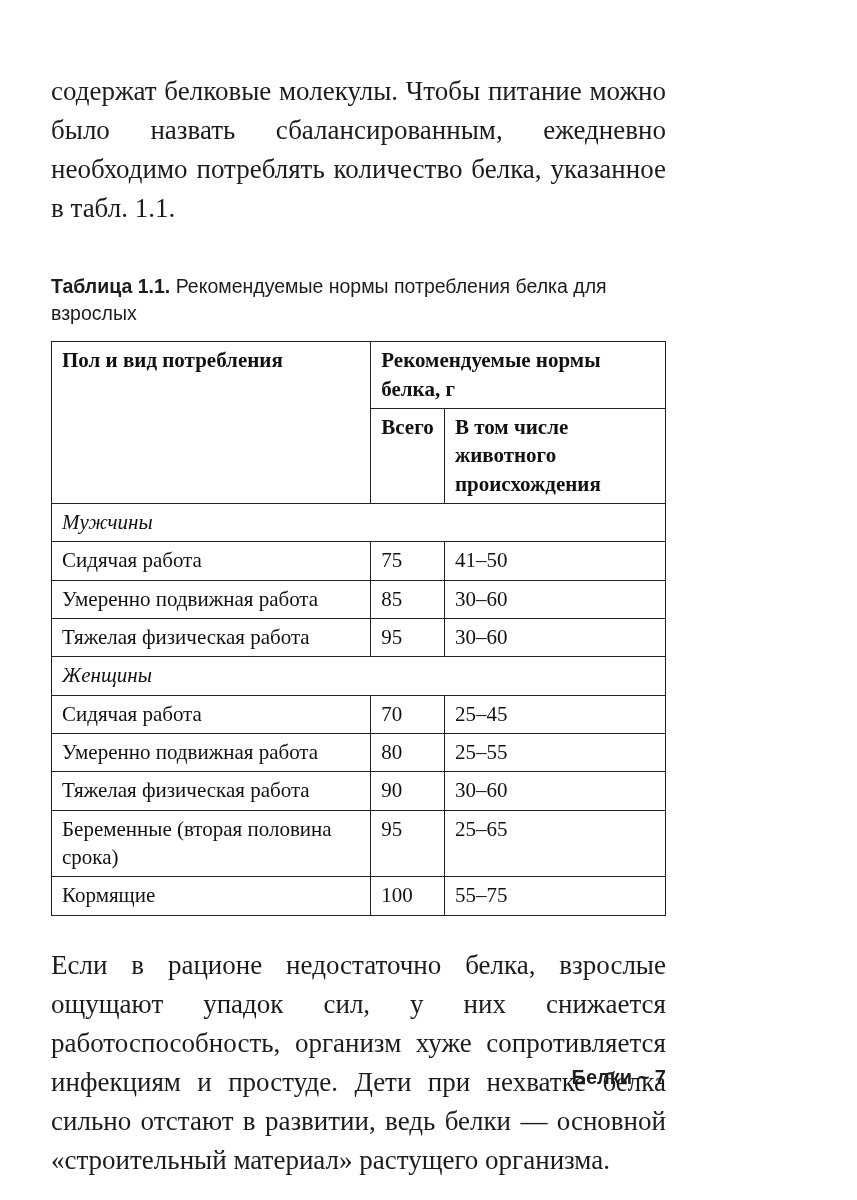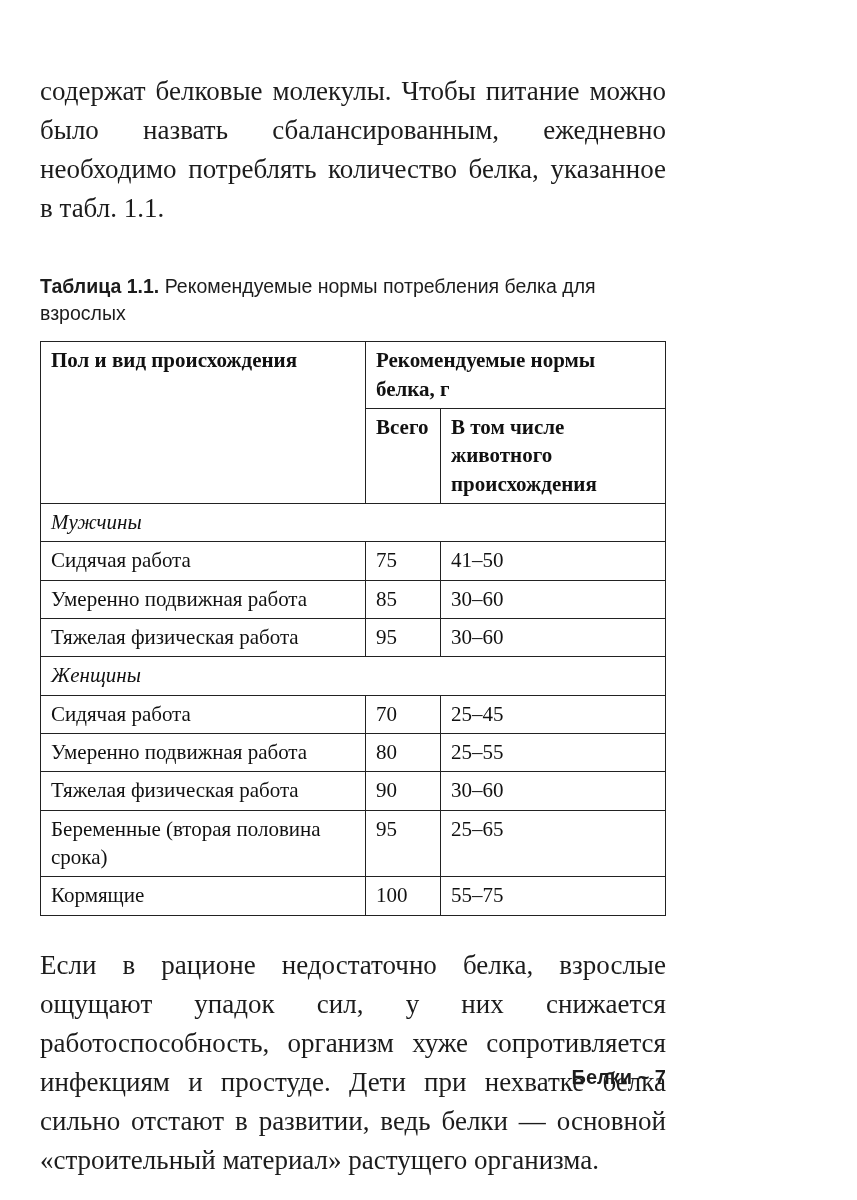--- a/index.html
+++ b/index.html
@@ -3,21 +3,21 @@
 <meta charset="utf-8">
 <style>
   * { margin: 0; padding: 0; box-sizing: border-box; }
   html, body { background: #ffffff; }
   .page {
     position: relative;
     width: 786px;
     height: 1200px;
     background: #ffffff;
     color: #1a1a1a;
-    padding: 72px 120px 0 40px;
+    padding: 72px 120px 0 51px;
     font-family: "Liberation Serif", "DejaVu Serif", serif;
     overflow: hidden;
   }
   .body-text {
     font-size: 27px;
     line-height: 1.45;
     text-align: justify;
     color: #1c1c1c;
   }
   .intro { margin-bottom: 44px; }
@@ -70,21 +70,21 @@
   <p class="caption"><b>Таблица 1.1.</b> <span>Рекомендуемые нормы потребления белка для взрослых</span></p>
 
   <table class="norms">
     <colgroup>
       <col class="col-activity">
       <col class="col-total">
       <col class="col-animal">
     </colgroup>
     <thead>
       <tr>
-        <th rowspan="2">Пол и вид происхождения</th>
+        <th rowspan="2">Пол и вид потребления</th>
         <th colspan="2">Рекомендуемые нормы белка, г</th>
       </tr>
       <tr>
         <th>Всего</th>
         <th>В том числе животного происхождения</th>
       </tr>
     </thead>
     <tbody>
       <tr>
         <td colspan="3" class="section">Мужчины</td>

